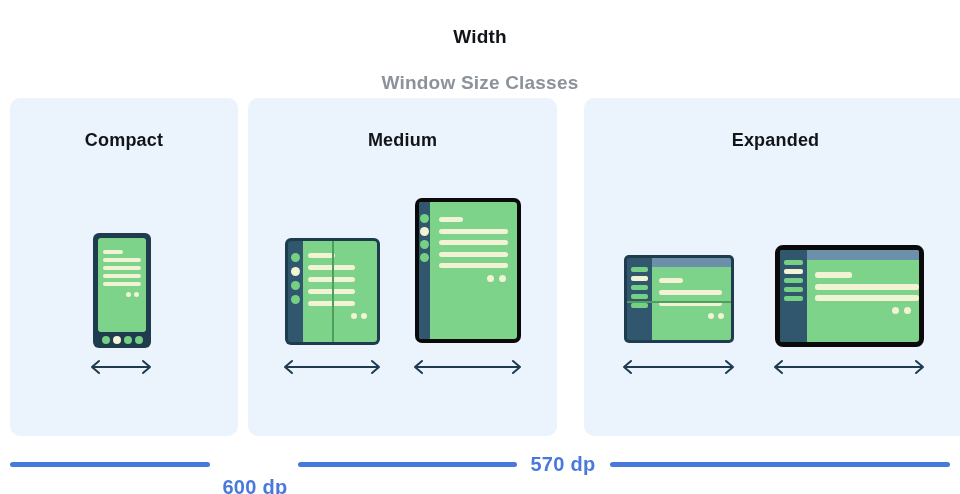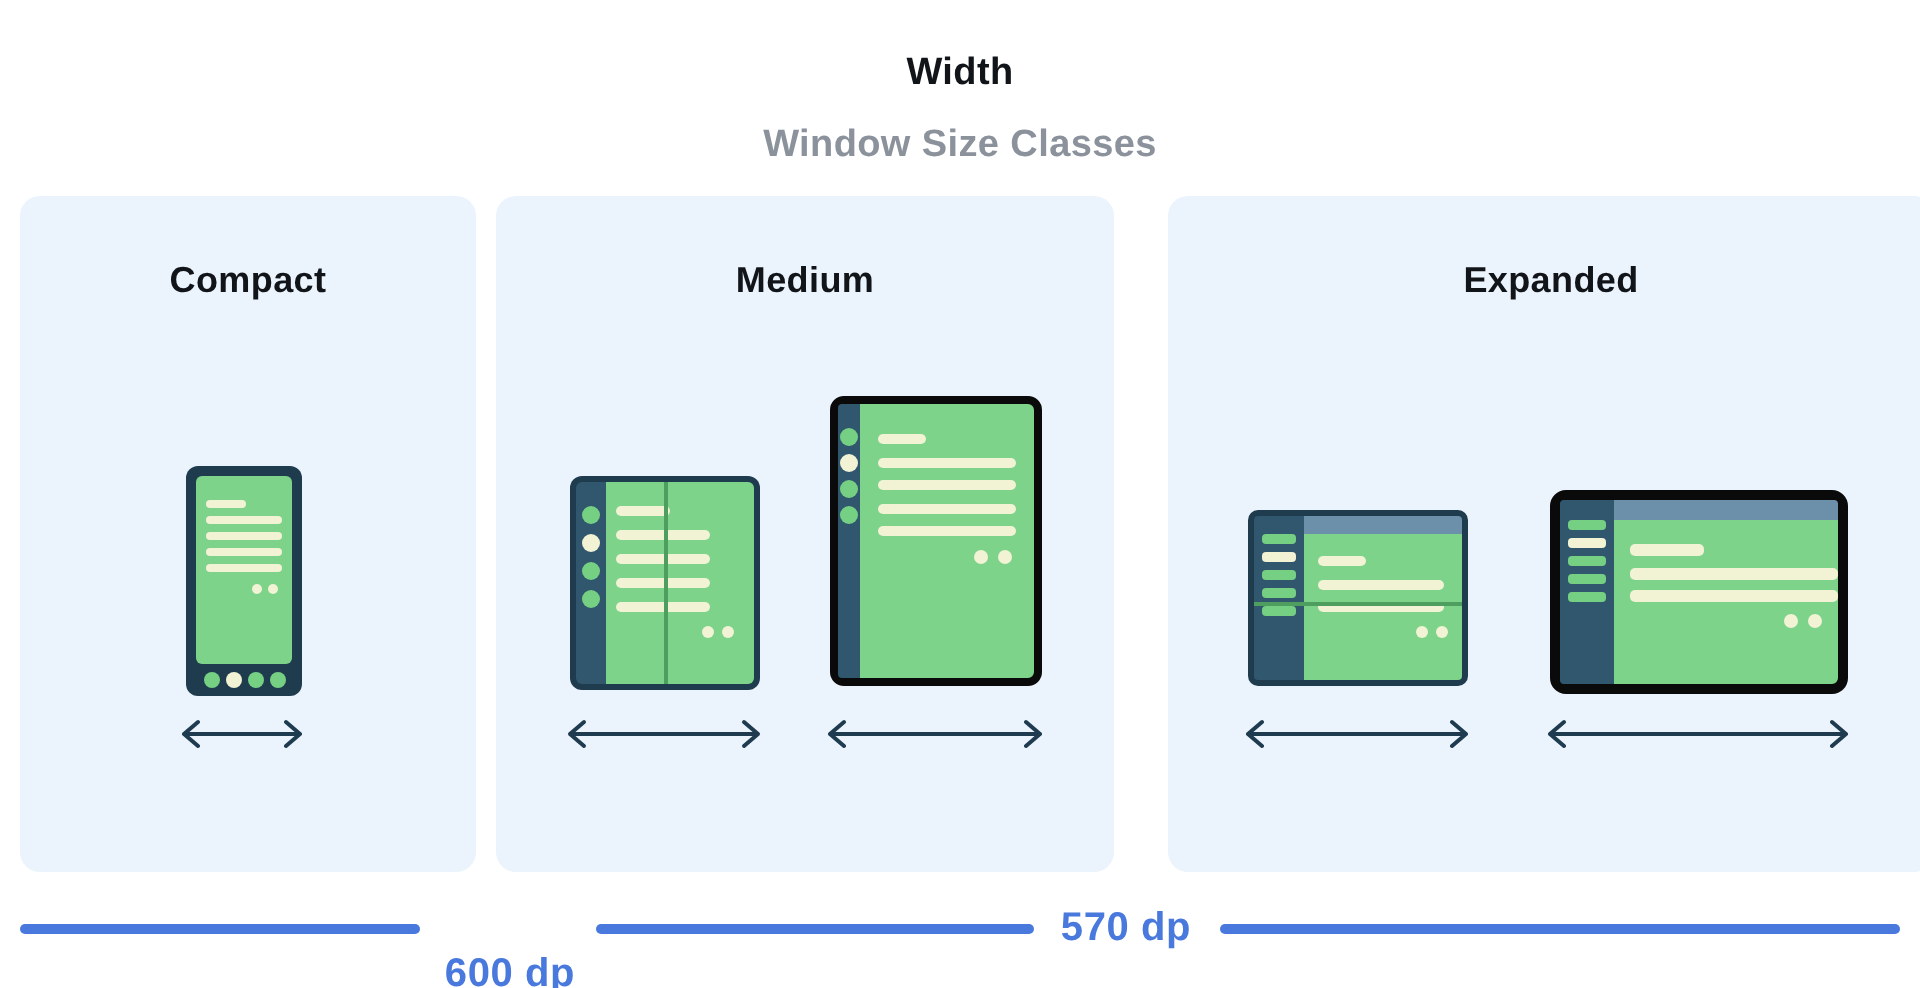--- a/index.html
+++ b/index.html
@@ -4,21 +4,21 @@
 <style>
   html,body { margin:0; padding:0; background:#ffffff; }
   .canvas {
     position:relative; width:960px; height:494px; background:#ffffff;
     font-family:"Liberation Sans", sans-serif; overflow:hidden;
   }
 
   
   .header { position:absolute; top:26px; left:0; width:960px; text-align:center; }
   .title { font-size:19px; font-weight:700; color:#111418; line-height:1.2; letter-spacing:.2px; }
-  .subtitle { font-size:19px; font-weight:700; color:#8b929c; line-height:1.2; margin-top:13px; letter-spacing:.2px; }
+  .subtitle { font-size:19px; font-weight:700; color:#8b929c; line-height:1.2; margin-top:23px; letter-spacing:.2px; }
 
   
   .panel { position:absolute; top:98px; height:338px; background:#ebf3fc; border-radius:10px; }
   .panel-compact  { left:10px;  width:228px; }
   .panel-medium   { left:248px; width:309px; }
   .panel-expanded { left:584px; width:383px; }
   .panel-title {
     position:absolute; top:32px; left:0; width:100%; text-align:center;
     font-size:18px; font-weight:700; color:#111418; letter-spacing:.2px;
   }

